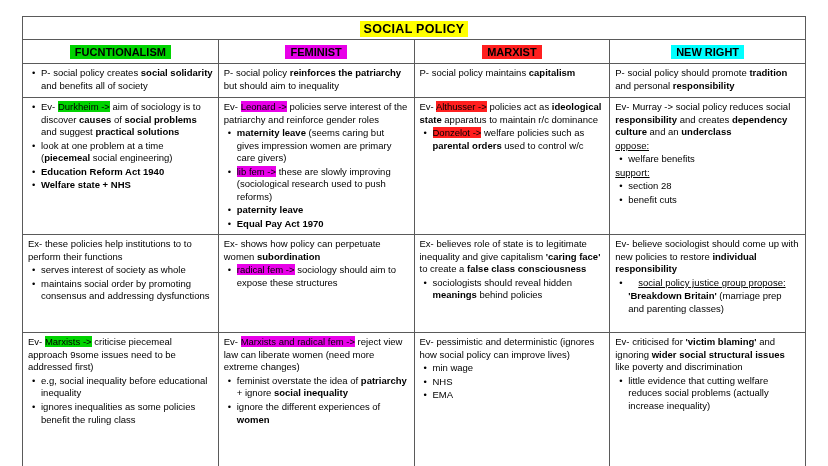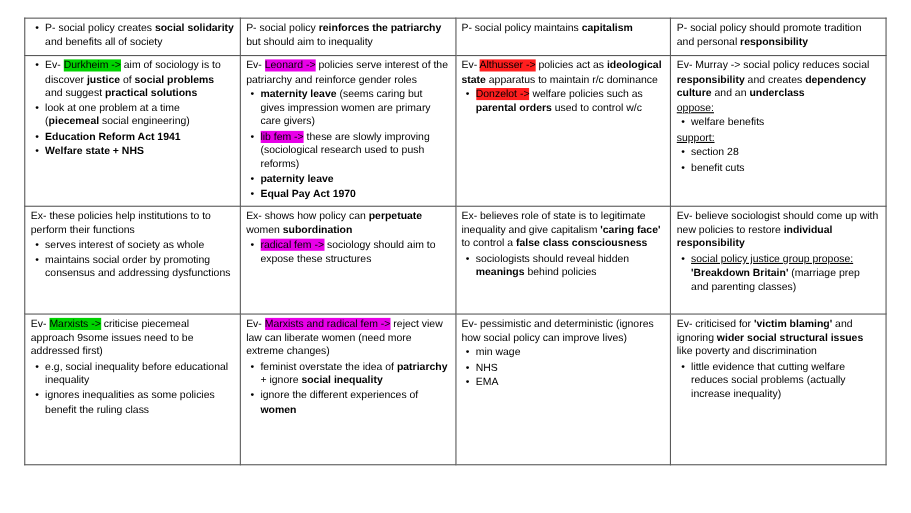--- a/index.html
+++ b/index.html
@@ -28,39 +28,58 @@
 
 <div class="page">
   <table>
     <colgroup>
         <col>
         <col>
         <col>
         <col>
       </colgroup>
     <tbody>
+        <tr class="r-title">
+      <td colspan="4" class="title-cell">
+        <span class="title-hl" style="background: rgb(255, 255, 0);">SOCIAL POLICY</span>
+      </td>
+    </tr>
+    <tr class="r-head">
+      <td class="head-cell">
+        <span class="head-hl" style="background: rgb(0, 211, 0);">FUCNTIONALISM</span>
+      </td>
+      <td class="head-cell">
+        <span class="head-hl" style="background: rgb(232, 0, 232);">FEMINIST</span>
+      </td>
+      <td class="head-cell">
+        <span class="head-hl" style="background: rgb(255, 31, 31);">MARXIST</span>
+      </td>
+      <td class="head-cell">
+        <span class="head-hl" style="background: rgb(0, 255, 255);">NEW RIGHT</span>
+      </td>
+    </tr>
     <tr class="r-p">
       <td class="cell">
             <div class="item bullet"><span>P- social policy creates </span><span style="font-weight: bold; margin-top: 12px;">social solidarity</span><span> and benefits all of society</span></div>
           </td>
       <td class="cell">
             <div class="item"><span>P- social policy </span><span style="font-weight: bold;">reinforces the patriarchy</span><span> but should aim to inequality</span></div>
           </td>
       <td class="cell">
             <div class="item"><span>P- social policy maintains </span><span style="font-weight: bold;">capitalism</span></div>
           </td>
       <td class="cell">
-            <div class="item"><span>P- social policy should promote </span><span style="font-weight: normal;">tradition</span><span> and personal </span><span style="font-weight: bold;">responsibility</span></div>
+            <div class="item"><span>P- social policy should promote </span><span style="font-weight: bold;">tradition</span><span> and personal </span><span style="font-weight: bold;">responsibility</span></div>
           </td>
     </tr>
     <tr class="r-ev">
       <td class="cell">
-            <div class="item bullet"><span>Ev- </span><span style="background: rgb(0, 211, 0);">Durkheim -&gt;</span><span> aim of sociology is to discover </span><span style="font-weight: bold;">justice</span><span> of </span><span style="font-weight: bold;">social problems</span><span> and suggest </span><span style="font-weight: bold;">practical solutions</span></div>
+            <div class="item bullet"><span>Ev- </span><span style="background: rgb(0, 211, 0);">Durkheim -&gt;</span><span> aim of sociology is to discover </span><span style="font-weight: bold;">causes</span><span> of </span><span style="font-weight: bold;">social problems</span><span> and suggest </span><span style="font-weight: bold;">practical solutions</span></div>
             <div class="item bullet"><span>look at one problem at a time (</span><span style="font-weight: bold;">piecemeal</span><span> social engineering)</span></div>
-            <div class="item bullet"><span style="font-weight: bold;">Education Reform Act 1941</span></div>
+            <div class="item bullet"><span style="font-weight: bold;">Education Reform Act 1940</span></div>
             <div class="item bullet"><span style="font-weight: bold;">Welfare state + NHS</span></div>
           </td>
       <td class="cell">
             <div class="item"><span>Ev- </span><span style="background: rgb(232, 0, 232);">Leonard -&gt;</span><span> policies serve interest of the patriarchy and reinforce gender roles</span></div>
             <div class="item bullet"><span style="font-weight: bold;">maternity leave</span><span> (seems caring but gives impression women are primary care givers)</span></div>
             <div class="item bullet"><span style="background: rgb(232, 0, 232);">lib fem -&gt;</span><span> these are slowly improving (sociological research used to push reforms)</span></div>
             <div class="item bullet"><span style="font-weight: bold;">paternity leave</span></div>
             <div class="item bullet"><span style="font-weight: bold; text-align: center;">Equal Pay Act 1970</span></div>
           </td>
       <td class="cell">
@@ -76,30 +95,30 @@
             <div class="item bullet"><span>benefit cuts</span></div>
           </td>
     </tr>
     <tr class="r-ex">
       <td class="cell">
             <div class="item"><span>Ex- these policies help institutions to to perform their functions</span></div>
             <div class="item bullet"><span>serves interest of society as whole</span></div>
             <div class="item bullet"><span>maintains social order by promoting consensus and addressing dysfunctions</span></div>
           </td>
       <td class="cell">
-            <div class="item"><span>Ex- shows how policy can </span><span style="font-weight: bold; text-align: right;">perpetuate</span><span> women </span><span style="font-weight: bold;">subordination</span></div>
+            <div class="item"><span>Ex- shows how policy can </span><span style="font-weight: normal; text-align: right;">perpetuate</span><span> women </span><span style="font-weight: bold;">subordination</span></div>
             <div class="item bullet"><span style="background: rgb(232, 0, 232);">radical fem -&gt;</span><span> sociology should aim to expose these structures</span></div>
           </td>
       <td class="cell">
-            <div class="item"><span>Ex- believes role of state is to legitimate inequality and give capitalism </span><span style="font-weight: bold;">'caring face'</span><span> to control a </span><span style="font-weight: bold;">false class consciousness</span></div>
+            <div class="item"><span>Ex- believes role of state is to legitimate inequality and give capitalism </span><span style="font-weight: bold;">'caring face'</span><span> to create a </span><span style="font-weight: bold;">false class consciousness</span></div>
             <div class="item bullet"><span>sociologists should reveal hidden </span><span style="font-weight: bold;">meanings</span><span> behind policies</span></div>
           </td>
       <td class="cell">
             <div class="item"><span>Ev- believe sociologist should come up with new policies to restore </span><span style="font-weight: bold;">individual responsibility</span></div>
-            <div class="item bullet"><span style="text-decoration: underline;">social policy justice group propose:</span></div>
+            <div class="item bullet"><span style="text-decoration: underline; margin-left: 10px;">social policy justice group propose:</span></div>
             <div class="item indent"><span style="font-weight: bold;">'Breakdown Britain'</span><span> (marriage prep and parenting classes)</span></div>
           </td>
     </tr>
     <tr class="r-ev2">
       <td class="cell">
             <div class="item"><span>Ev- </span><span style="background: rgb(0, 211, 0);">Marxists -&gt;</span><span> criticise piecemeal approach 9some issues need to be addressed first)</span></div>
             <div class="item bullet"><span>e.g, social inequality before educational inequality</span></div>
             <div class="item bullet"><span>ignores inequalities as some policies benefit the ruling class</span></div>
           </td>
       <td class="cell">

